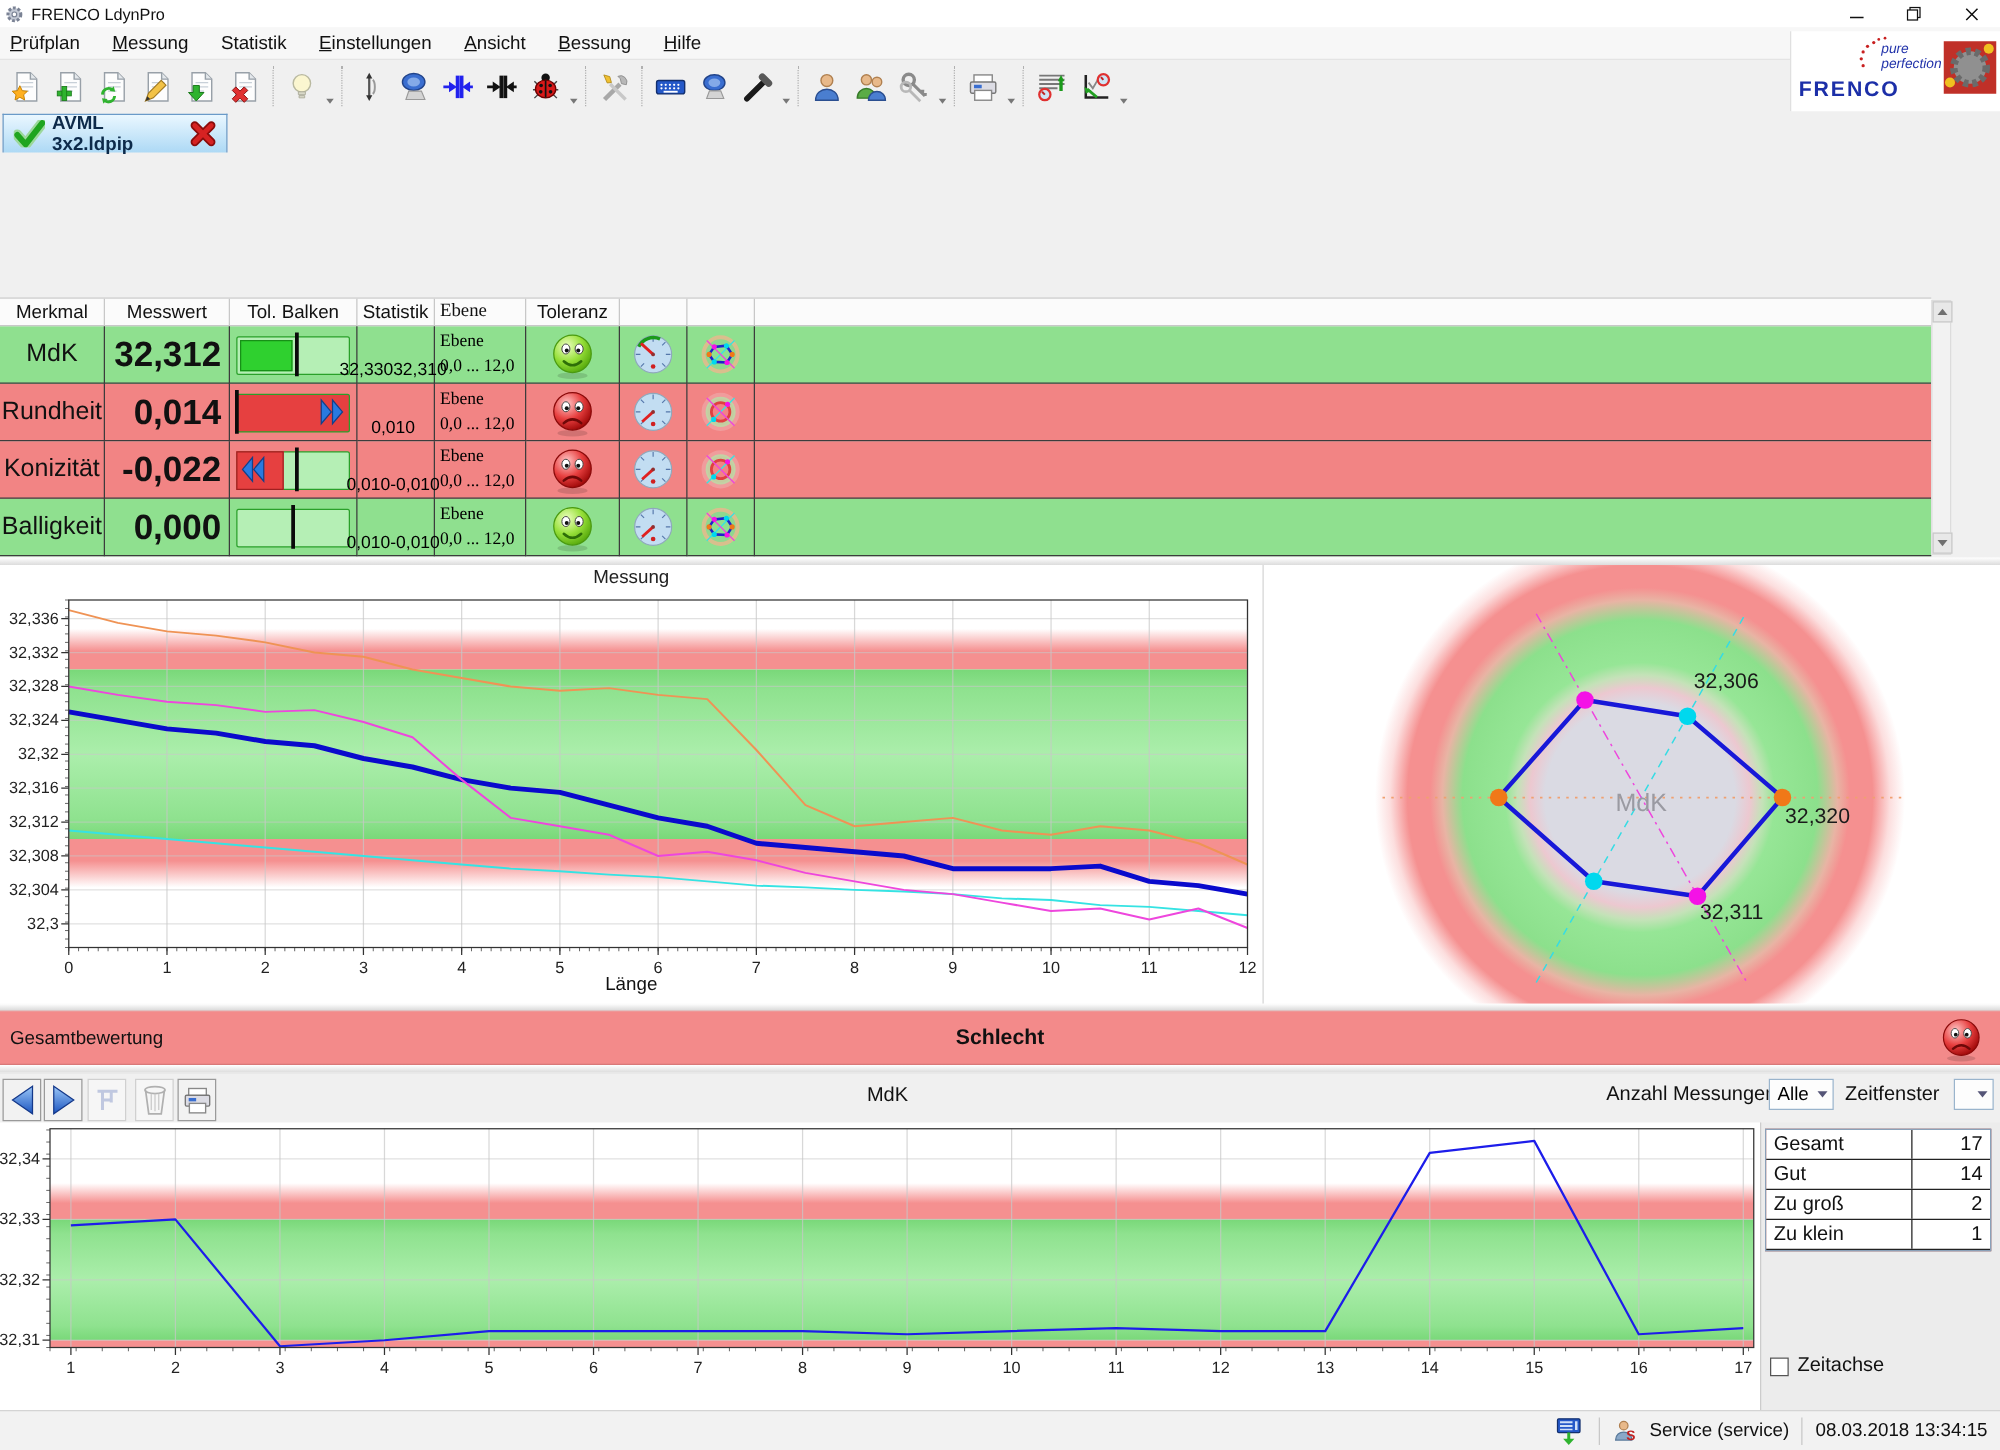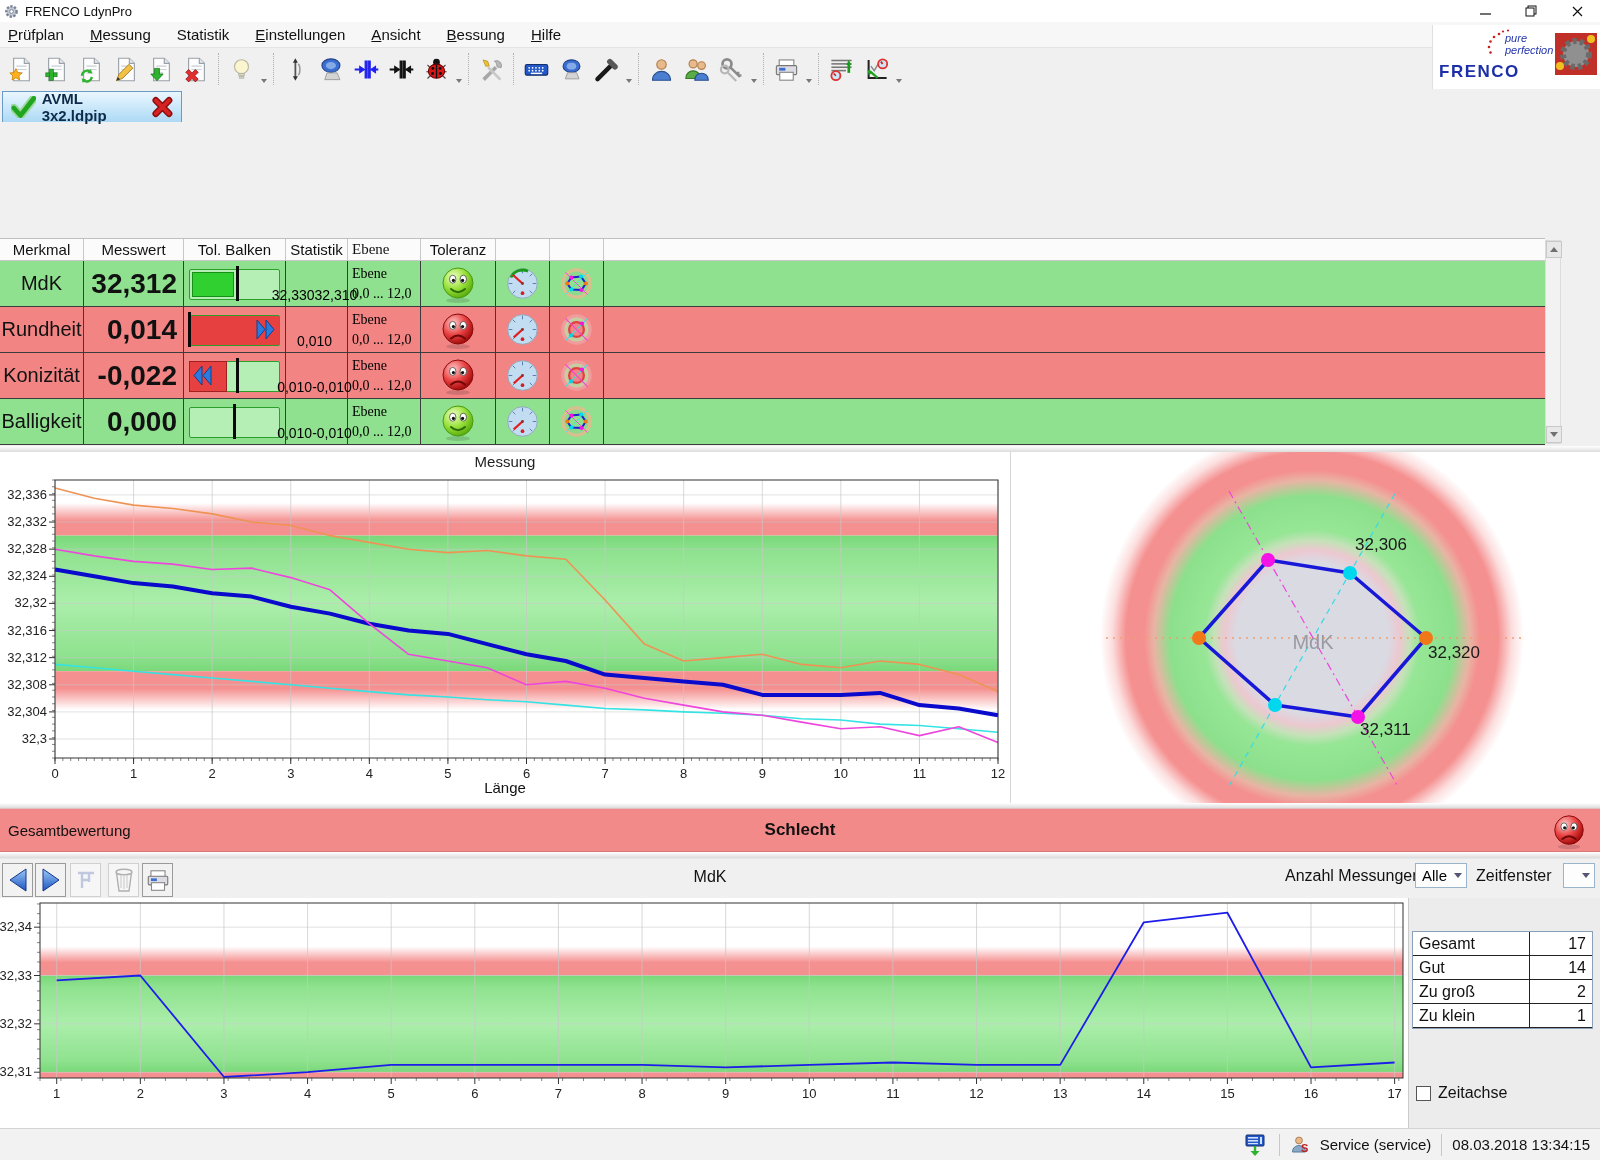--- a/index.html
+++ b/index.html
@@ -75,21 +75,21 @@
   .bottombar{left:0;top:858px;width:1600px;height:40px;background:#f0f0f0;border-top:1px solid #e6e6e6;}
   .navbtn{position:absolute;top:4px;width:31px;height:34px;background:#f2f2f2;border:1px solid #9a9a9a;display:flex;align-items:center;justify-content:center;box-sizing:border-box;}
   .navbtn.flat{border-color:#d0d0d0;background:#f6f6f6;}
   .btitle{position:absolute;left:0;top:9px;width:1420px;text-align:center;font-size:16px;color:#111;}
   .ctrl{position:absolute;top:8px;font-size:16px;color:#111;}
   .combo{position:absolute;top:4px;height:25px;background:#fdfdfd;border:1px solid #9ab4cc;display:flex;align-items:center;box-sizing:border-box;font-size:15px;padding-left:6px;}
   .combo .chev{margin-left:auto;margin-right:4px;width:0;height:0;border-left:4px solid transparent;border-right:4px solid transparent;border-top:5px solid #557;}
   
   .trendpanel{left:0;top:898px;width:1408px;height:230px;background:#fff;}
   .statsbg{left:1408px;top:898px;width:192px;height:230px;background:#ececec;border-left:1px solid #cccccc;box-sizing:border-box;}
-  .stats{left:1412px;top:903px;width:181px;background:#7f1d1d;border:1px solid #8aa0b8;box-sizing:border-box;margin-top:28px;}
+  .stats{left:1412px;top:903px;width:181px;background:#7f1d1d;border:1px solid #8aa0b8;box-sizing:border-box;}
   .strow{display:flex;height:23px;border-bottom:1px solid #222;background:#fff;font-size:16px;color:#111;align-items:center;}
   .strow .sl{flex:1;padding-left:6px;}
   .strow .sv{width:56px;text-align:right;padding-right:6px;}
   .checkbox{width:15px;height:15px;background:#fff;border:1px solid #555;display:inline-block;box-sizing:border-box;vertical-align:-2px;}
   
   .statusbar{left:0;top:1128px;width:1600px;height:32px;background:#f2f2f2;border-top:1px solid #d4d4d4;display:flex;align-items:center;justify-content:flex-end;font-size:15px;color:#111;box-sizing:border-box;padding-right:10px;gap:10px;}
   .ssep{width:1px;height:22px;background:#c8c8c8;}
   text{font-family:"Liberation Sans",sans-serif;}
 </style>
 </head>

